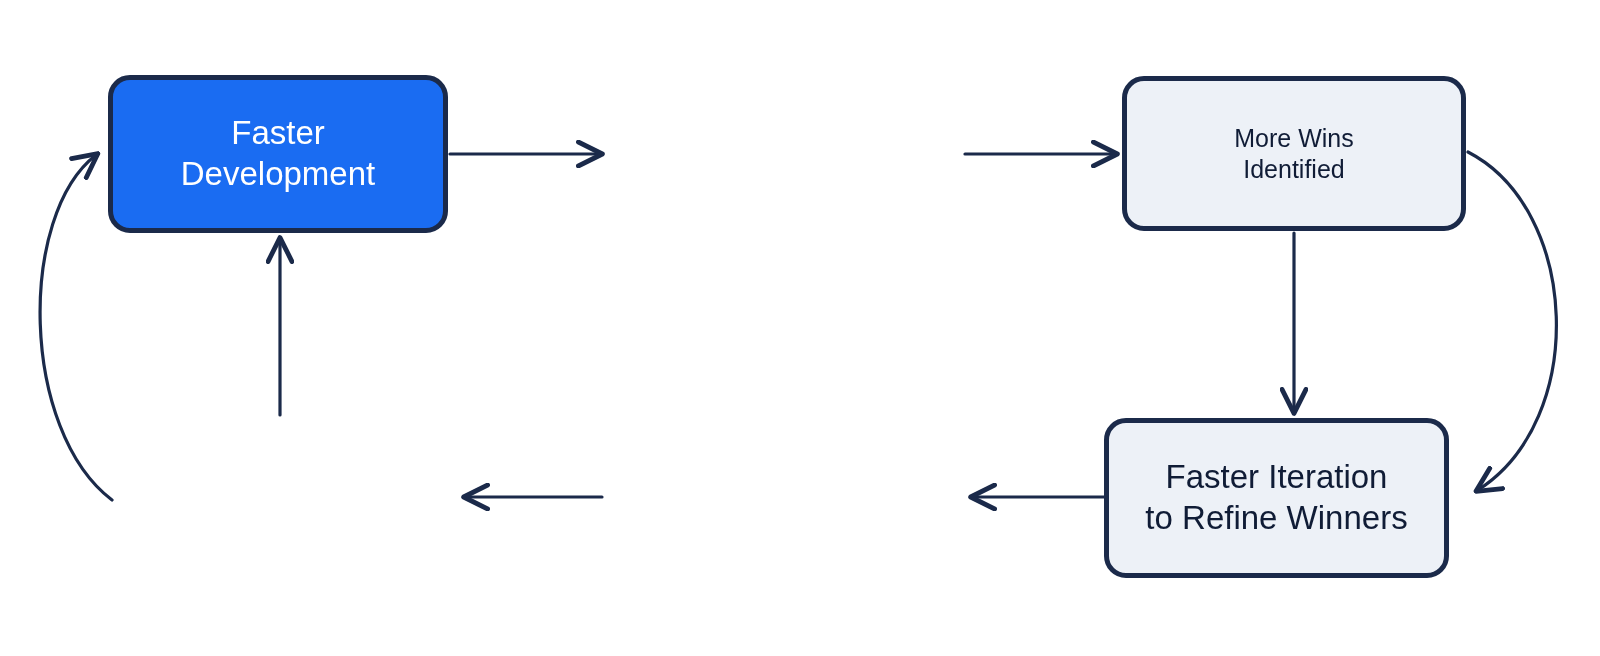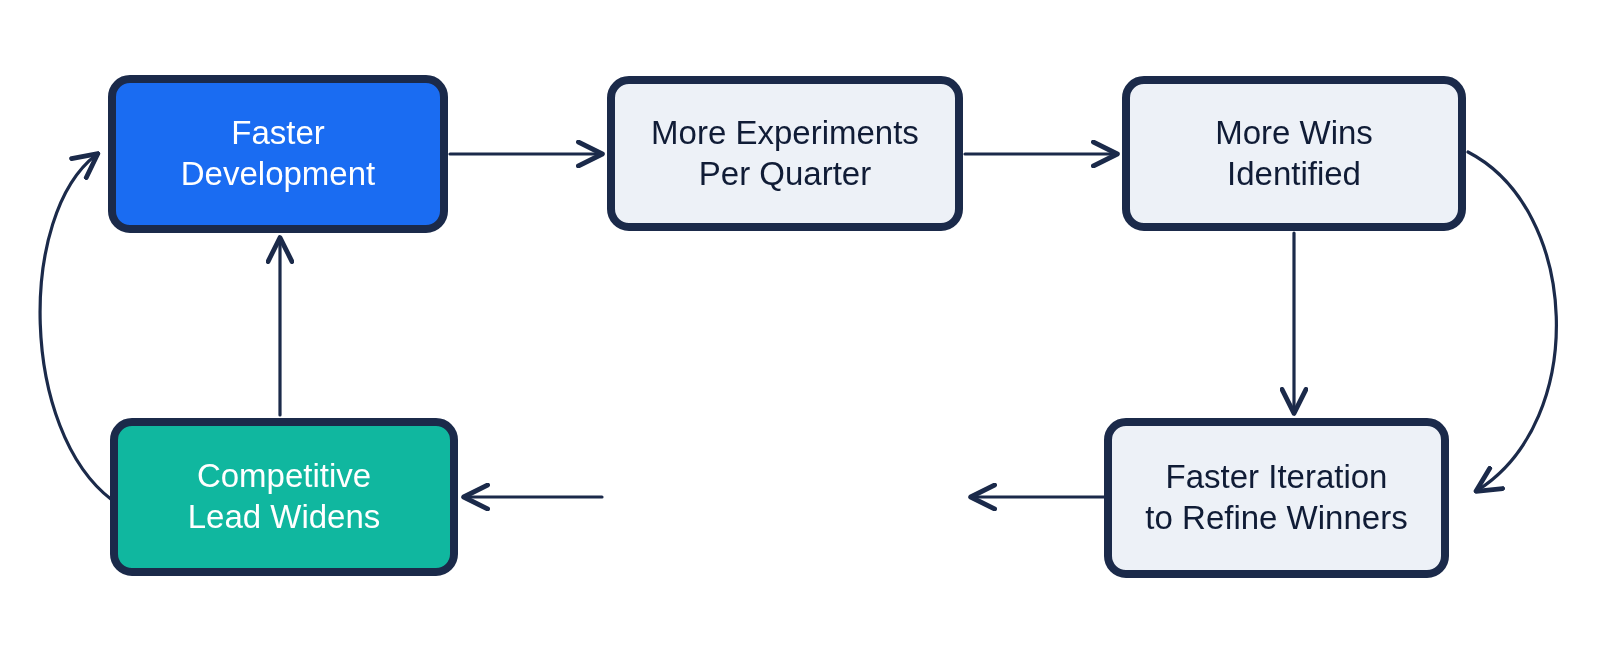--- a/index.html
+++ b/index.html
@@ -26,21 +26,21 @@
     height: 656px;
   }
   .node {
     position: absolute;
     box-sizing: border-box;
     display: flex;
     align-items: center;
     justify-content: center;
     text-align: center;
     border-radius: 22px;
-    border: 8px solid #84cc16;
+    border: 5px solid #84cc16;
     z-index: 2;
   }
   .node .label {
     display: block;
     line-height: 1.24;
     white-space: pre-line;
     padding: 0 14px;
   }
   
   .node.accent-blue {
@@ -54,21 +54,21 @@
     color: #ffffff;
   }
   .node.neutral {
     background: #edf1f7;
     border-color: #1b2a4a;
     color: #101c36;
   }
   
   #n-faster-development { left: 108px;  top: 75px;  width: 340px; height: 158px; font-size: 33px; font-weight: 500; }
   #n-more-experiments   { left: 607px;  top: 76px;  width: 356px; height: 155px; font-size: 33px; font-weight: 500; }
-  #n-more-wins          { left: 1122px; top: 76px;  width: 344px; height: 155px; font-size: 33px; font-weight: 500; }
+  #n-more-wins          { left: 1122px; top: 76px;  width: 344px; height: 155px; font-size: 25px; font-weight: 500; }
   #n-competitive-lead   { left: 110px;  top: 418px; width: 348px; height: 158px; font-size: 33px; font-weight: 500; }
   #n-deployed-caps      { left: 606px;  top: 410px; width: 359px; height: 166px; font-size: 33px; font-weight: 500; }
   #n-faster-iteration   { left: 1104px; top: 418px; width: 345px; height: 160px; font-size: 33px; font-weight: 500; }
 </style>
 </head>
 <body>
 
 <div id="stage">
 
   <svg id="edges" viewBox="0 0 1600 656" xmlns="http://www.w3.org/2000/svg">
@@ -96,34 +96,26 @@
 
       <path d="M 112 500 C 20 430 18 215 96 155" marker-end="url(#arrowhead)"></path>
     </g>
   </svg>
 
   <div class="node accent-blue" id="n-faster-development">
     <span class="label">Faster
 Development</span>
   </div>
 
-  <div class="node neutral" id="n-more-experiments">
-    <span class="label">More Experiments
-Per Quarter</span>
-  </div>
 
   <div class="node neutral" id="n-more-wins">
     <span class="label">More Wins
 Identified</span>
   </div>
 
   <div class="node neutral" id="n-faster-iteration">
     <span class="label">Faster Iteration
 to Refine Winners</span>
   </div>
 
 
-  <div class="node accent-teal" id="n-competitive-lead">
-    <span class="label">Competitive
-Lead Widens</span>
-  </div>
 
 </div>
 
 </body></html>

